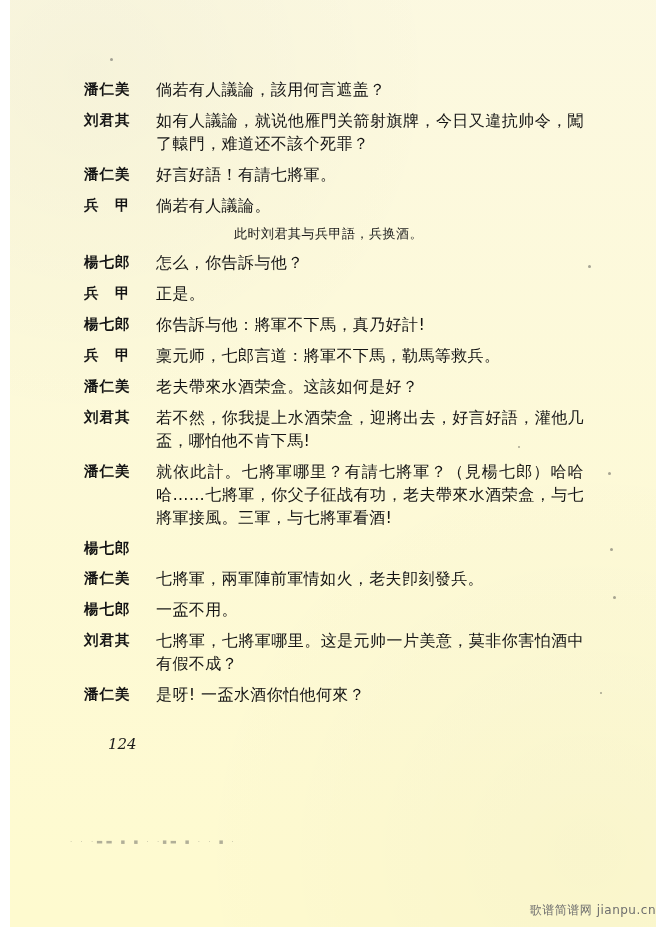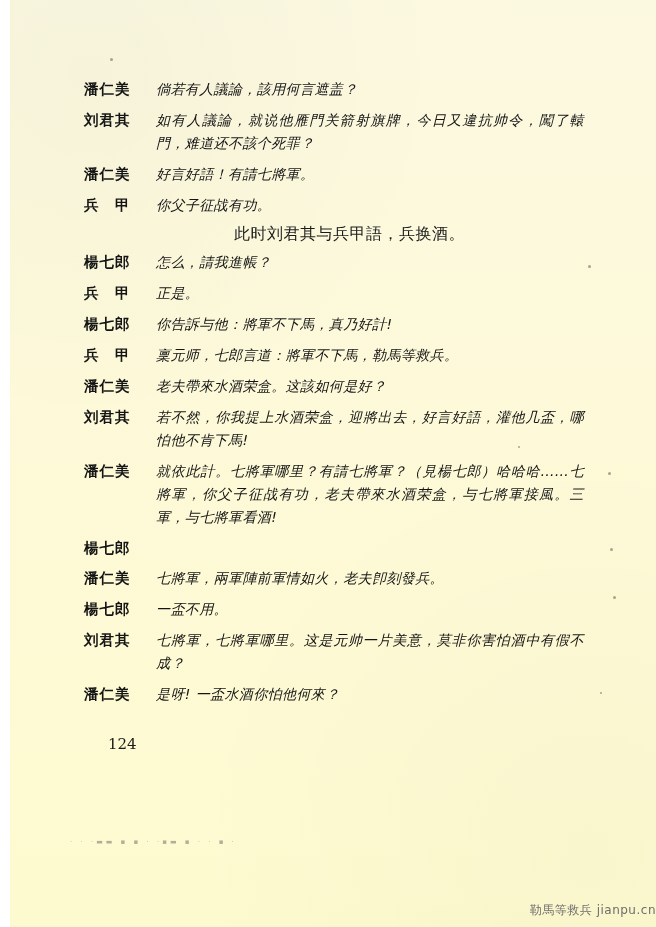--- a/index.html
+++ b/index.html
@@ -51,39 +51,39 @@
     font-weight: bold;
     font-size: 14.5px;
     line-height: 22px;
     letter-spacing: 1px;
     color: #141414;
     white-space: nowrap;
   }
   .text {
     flex: 1;
     font-family: "DejaVu Sans", sans-serif;
-    font-size: 14px;
+    font-size: 16px;
     line-height: 23px;
     color: #141414;
     text-align: justify;
     letter-spacing: 0.4px;
-    font-style: italic;
   }
   .stage {
     margin: 2px 0 8px 150px;
-    font-size: 16px;
+    font-size: 13px;
     line-height: 18px;
     color: #1a1a1a;
     letter-spacing: 0.5px;
   }
   .page-number {
     position: absolute;
     left: 98px;
     top: 735px;
     font-family: "DejaVu Serif", serif;
+    font-style: italic;
     font-size: 15px;
     color: #1a1a1a;
   }
   .edge-marks span {
     position: absolute;
     background: rgba(60,60,60,0.45);
     border-radius: 50%;
   }
   .smudge-row {
     position: absolute;
@@ -125,28 +125,28 @@
       <div class="text">如有人議論，就说他雁門关箭射旗牌，今日又違抗帅令，闖了轅門，难道还不該个死罪？</div>
     </div>
 
     <div class="line">
       <div class="speaker">潘仁美</div>
       <div class="text">好言好語！有請七將軍。</div>
     </div>
 
     <div class="line">
       <div class="speaker">兵　甲</div>
-      <div class="text">你父子征战有功。</div>
+      <div class="text">倘若有人議論。</div>
     </div>
 
     <div class="stage">此时刘君其与兵甲語，兵换酒。</div>
 
     <div class="line">
       <div class="speaker">楊七郎</div>
-      <div class="text">怎么，請我進帳？</div>
+      <div class="text">怎么，你告訴与他？</div>
     </div>
 
     <div class="line">
       <div class="speaker">兵　甲</div>
       <div class="text">正是。</div>
     </div>
 
     <div class="line">
       <div class="speaker">楊七郎</div>
       <div class="text">你告訴与他：將軍不下馬，真乃好計!</div>
@@ -205,15 +205,15 @@
     <span style="left:578px; top:265px; width:3px; height:3px;"></span>
     <span style="left:598px; top:472px; width:3px; height:3px;"></span>
     <span style="left:600px; top:548px; width:3px; height:3px;"></span>
     <span style="left:603px; top:596px; width:3px; height:3px;"></span>
     <span style="left:590px; top:692px; width:2px; height:2px;"></span>
     <span style="left:508px; top:446px; width:2px; height:2px;"></span>
   </div>
 
   <div class="smudge-row">· ·  ·▬▬ ▪ ▪ ·  ·▪▬  ▪ · ·  ▪ ·</div>
 
-  <div class="watermark">勒馬等救兵 jianpu.cn</div>
+  <div class="watermark">歌谱简谱网 jianpu.cn</div>
 
 </div>
 
 </body></html>

